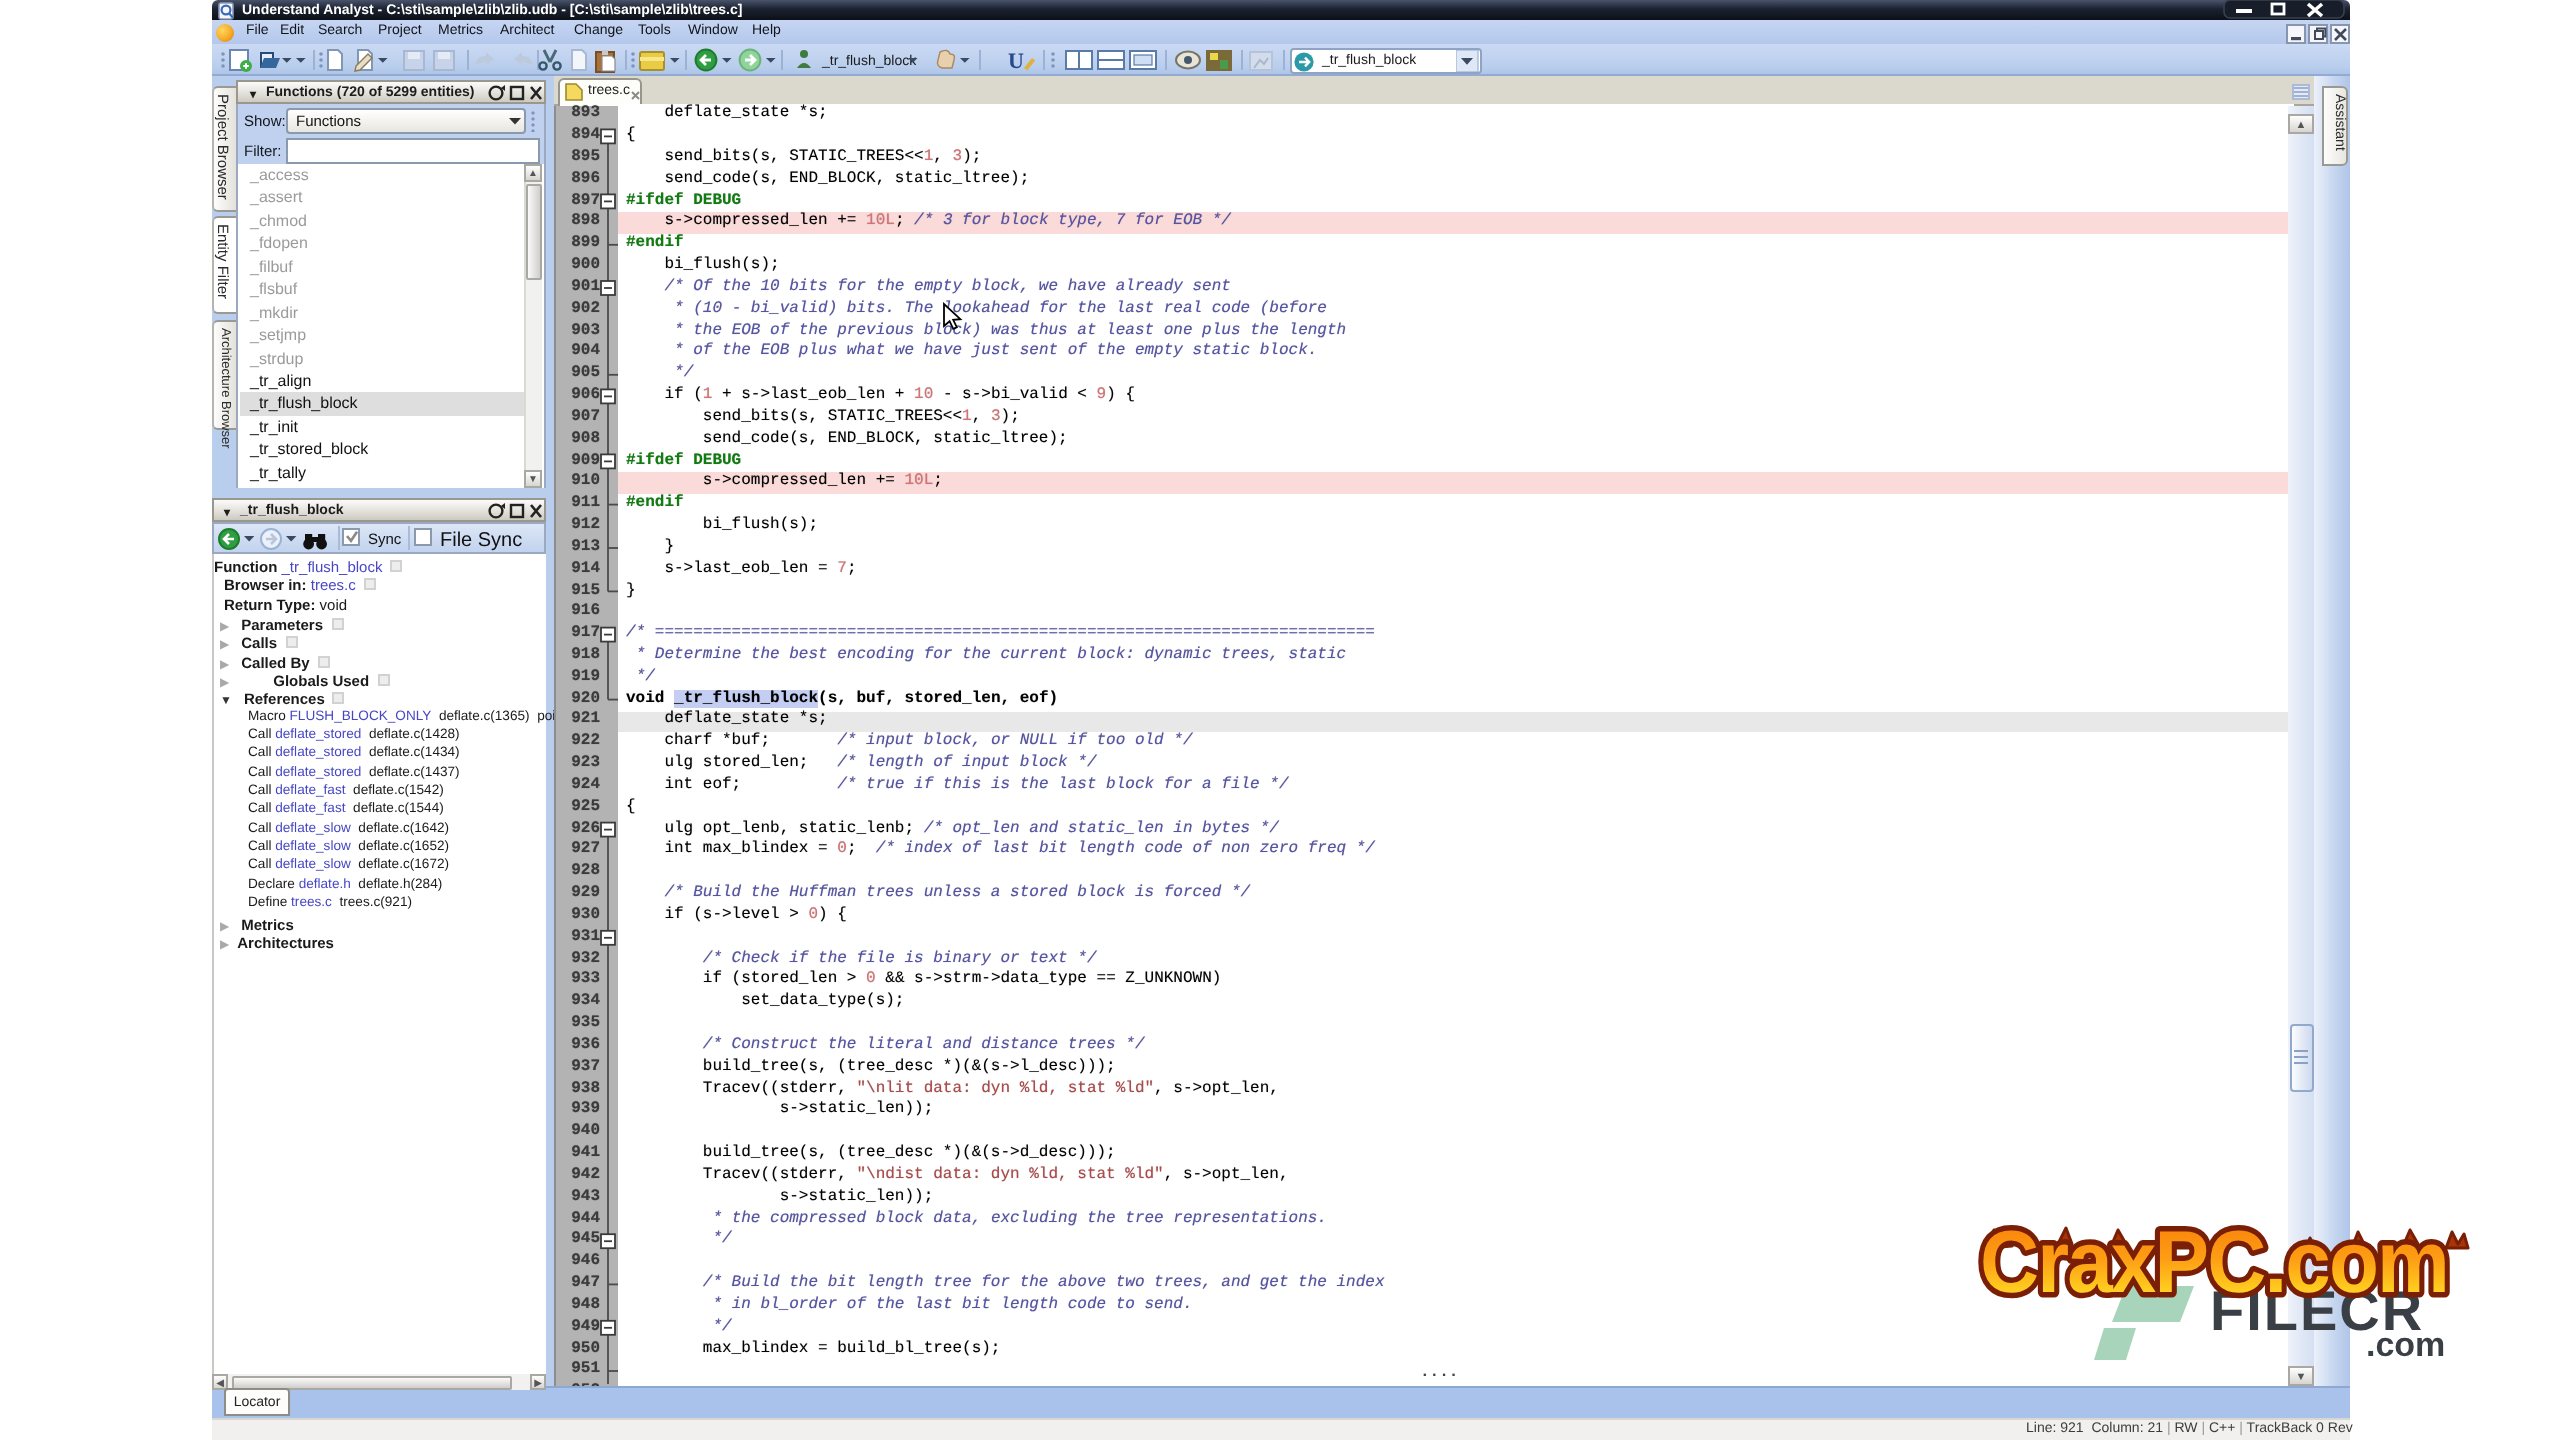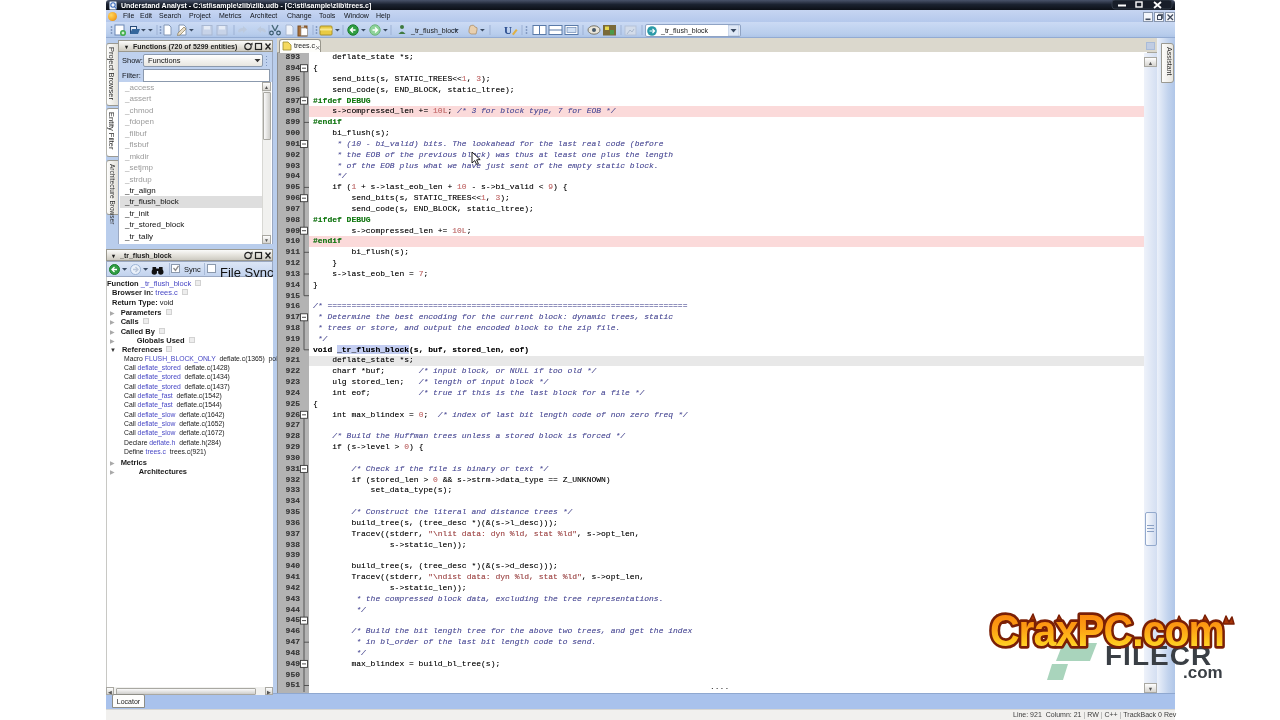--- a/index.html
+++ b/index.html
@@ -305,21 +305,21 @@
       </g>
   </svg>
   <div class="abs" style="left:169px;top:263px;width:1px;height:12px;background:#a9bbd8"></div>
   <div class="abs" style="left:171px;top:263.5px;width:9px;height:9px;background:#fff;border:1px solid #8b99ad"></div>
   <svg class="abs" style="left:172px;top:264px;width:8px;height:8px">
       <path d="M1.5 4 l2 2.4 3-4.5" stroke="#8a8a8a" stroke-width="1.3" fill="none"></path>
     </svg>
   <span class="abs" style="left:184px;top:264.5px;font-size:7.5px;color:#111">Sync</span>
   <div class="abs" style="left:204px;top:263px;width:1px;height:12px;background:#a9bbd8"></div>
   <div class="abs" style="left:207px;top:263.5px;width:9px;height:9px;background:#fff;border:1px solid #8b99ad"></div>
-  <span class="abs" style="left:220px;top:264.5px;font-size:13px;color:#111">File Sync</span>
+  <span class="abs" style="left:220px;top:264.5px;font-size:10px;color:#111">File Sync</span>
   <div class="abs" style="left:106px;top:277px;width:167px;height:410px;background:#fff;border-left:1px solid #c8c8c4"></div>
   <div class="abs" id="info">
     <div class="il" style="left:1px;top:1px"><span class="bd">Function</span> <span class="lk">_tr_flush_block</span><span style="display:inline-block;width:6px;height:6px;background:#ededed;border:1px solid #d2d2d2;margin-left:4px"></span></div>
     <div class="il" style="left:6px;top:10.3px"><span class="bd">Browser in:</span> <span class="lk">trees.c</span><span style="display:inline-block;width:6px;height:6px;background:#ededed;border:1px solid #d2d2d2;margin-left:4px"></span></div>
     <div class="il" style="left:6px;top:19.6px"><span class="bd">Return Type:</span> void</div>
     <div class="il" style="left:4px;top:29.9px"><span class="tri">▶</span><span class="bd" style="margin-left:6px">Parameters</span><span style="display:inline-block;width:6px;height:6px;background:#ededed;border:1px solid #d2d2d2;margin-left:4px"></span></div>
     <div class="il" style="left:4px;top:39.2px"><span class="tri">▶</span><span class="bd" style="margin-left:6px">Calls</span><span style="display:inline-block;width:6px;height:6px;background:#ededed;border:1px solid #d2d2d2;margin-left:4px"></span></div>
     <div class="il" style="left:4px;top:48.5px"><span class="tri">▶</span><span class="bd" style="margin-left:6px">Called By</span><span style="display:inline-block;width:6px;height:6px;background:#ededed;border:1px solid #d2d2d2;margin-left:4px"></span></div>
     <div class="il" style="left:4px;top:57.8px"><span class="tri">▶</span><span class="bd" style="margin-left:22px">Globals Used</span><span style="display:inline-block;width:6px;height:6px;background:#ededed;border:1px solid #d2d2d2;margin-left:4px"></span></div>
     <div class="il" style="left:4px;top:67.1px"><span class="tri" style="color:#333">▼</span><span class="bd" style="margin-left:6px">References</span><span style="display:inline-block;width:6px;height:6px;background:#ededed;border:1px solid #d2d2d2;margin-left:4px"></span></div>
@@ -328,21 +328,21 @@
     <div class="il" style="left:18px;top:95.4px;font-size:6.8px">Call <span class="lk">deflate_stored</span>&nbsp; deflate.c(1434)</div>
     <div class="il" style="left:18px;top:104.7px;font-size:6.8px">Call <span class="lk">deflate_stored</span>&nbsp; deflate.c(1437)</div>
     <div class="il" style="left:18px;top:114px;font-size:6.8px">Call <span class="lk">deflate_fast</span>&nbsp; deflate.c(1542)</div>
     <div class="il" style="left:18px;top:123.3px;font-size:6.8px">Call <span class="lk">deflate_fast</span>&nbsp; deflate.c(1544)</div>
     <div class="il" style="left:18px;top:132.6px;font-size:6.8px">Call <span class="lk">deflate_slow</span>&nbsp; deflate.c(1642)</div>
     <div class="il" style="left:18px;top:141.9px;font-size:6.8px">Call <span class="lk">deflate_slow</span>&nbsp; deflate.c(1652)</div>
     <div class="il" style="left:18px;top:151.2px;font-size:6.8px">Call <span class="lk">deflate_slow</span>&nbsp; deflate.c(1672)</div>
     <div class="il" style="left:18px;top:160.5px;font-size:6.8px">Declare <span class="lk">deflate.h</span>&nbsp; deflate.h(284)</div>
     <div class="il" style="left:18px;top:169.8px;font-size:6.8px">Define <span class="lk">trees.c</span>&nbsp; trees.c(921)</div>
     <div class="il" style="left:4px;top:179.5px"><span class="tri">▶</span><span class="bd" style="margin-left:6px">Metrics</span></div>
-    <div class="il" style="left:4px;top:188.8px"><span class="tri">▶</span><span class="bd" style="margin-left:24px">Architectures</span></div>
+    <div class="il" style="left:4px;top:188.8px"><span class="tri">▶</span><span class="bd" style="margin-left:4px">Architectures</span></div>
   </div>
   
   <div class="abs" style="left:279px;top:39px;width:42px;height:14px;background:#fdfdfa;border:1px solid #98968c;border-bottom:none;border-radius:3px 3px 0 0"></div>
   <svg class="abs" style="left:282px;top:41px;width:10px;height:10px">
       <path d="M1 1 h5 l3 3 v5 h-8 z" fill="#f5d95e" stroke="#9a8a30" stroke-width="0.8"></path>
     </svg>
   <span class="abs" style="left:294px;top:41.5px;font-size:7px;color:#222">trees.c</span>
   <svg class="abs" style="left:315px;top:45px;width:6px;height:6px">
       <path d="M1 1 L4.5 4.5 M4.5 1 L1 4.5" stroke="#8a8a8a" stroke-width="1"></path>
     </svg>
@@ -452,45 +452,46 @@
   </svg>
   <div class="abs" id="code">
 <div class="r">    deflate_state *s;</div>
 <div class="r">{</div>
 <div class="r">    send_bits(s, STATIC_TREES&lt;&lt;<span class="n">1</span>, <span class="n">3</span>);</div>
 <div class="r">    send_code(s, END_BLOCK, static_ltree);</div>
 <div class="r"><span class="p">#ifdef DEBUG</span></div>
 <div class="r">    s-&gt;compressed_len += <span class="n">10L</span>; <span class="c">/* 3 for block type, 7 for EOB */</span></div>
 <div class="r"><span class="p">#endif</span></div>
 <div class="r">    bi_flush(s);</div>
+<div class="r">    <span class="c">/* Of the 10 bits for the empty block, we have already sent</span></div>
 <div class="r">     <span class="c">* (10 - bi_valid) bits. The lookahead for the last real code (before</span></div>
 <div class="r">     <span class="c">* the EOB of the previous block) was thus at least one plus the length</span></div>
 <div class="r">     <span class="c">* of the EOB plus what we have just sent of the empty static block.</span></div>
 <div class="r">     <span class="c">*/</span></div>
 <div class="r">    if (<span class="n">1</span> + s-&gt;last_eob_len + <span class="n">10</span> - s-&gt;bi_valid &lt; <span class="n">9</span>) {</div>
 <div class="r">        send_bits(s, STATIC_TREES&lt;&lt;<span class="n">1</span>, <span class="n">3</span>);</div>
 <div class="r">        send_code(s, END_BLOCK, static_ltree);</div>
 <div class="r"><span class="p">#ifdef DEBUG</span></div>
 <div class="r">        s-&gt;compressed_len += <span class="n">10L</span>;</div>
 <div class="r"><span class="p">#endif</span></div>
 <div class="r">        bi_flush(s);</div>
 <div class="r">    }</div>
 <div class="r">    s-&gt;last_eob_len = <span class="n">7</span>;</div>
 <div class="r">}</div>
 <div class="r"> </div>
 <div class="r"><span class="c">/* ===========================================================================</span></div>
 <div class="r"> <span class="c">* Determine the best encoding for the current block: dynamic trees, static</span></div>
-<div class="r"> <span class="c">* trees or store, and output the encoded block to the zip file.</span></div>
 <div class="r"> <span class="c">*/</span></div>
 <div class="r" style="font-weight:bold">void <span class="sel">_tr_flush_block</span>(s, buf, stored_len, eof)</div>
 <div class="r">    deflate_state *s;</div>
 <div class="r">    charf *buf;       <span class="c">/* input block, or NULL if too old */</span></div>
 <div class="r">    ulg stored_len;   <span class="c">/* length of input block */</span></div>
 <div class="r">    int eof;          <span class="c">/* true if this is the last block for a file */</span></div>
 <div class="r">{</div>
+<div class="r">    ulg opt_lenb, static_lenb; <span class="c">/* opt_len and static_len in bytes */</span></div>
 <div class="r">    int max_blindex = <span class="n">0</span>;  <span class="c">/* index of last bit length code of non zero freq */</span></div>
 <div class="r"> </div>
 <div class="r">    <span class="c">/* Build the Huffman trees unless a stored block is forced */</span></div>
 <div class="r">    if (s-&gt;level &gt; <span class="n">0</span>) {</div>
 <div class="r"> </div>
 <div class="r">        <span class="c">/* Check if the file is binary or text */</span></div>
 <div class="r">        if (stored_len &gt; <span class="n">0</span> &amp;&amp; s-&gt;strm-&gt;data_type == Z_UNKNOWN)</div>
 <div class="r">            set_data_type(s);</div>
 <div class="r"> </div>
 <div class="r">        <span class="c">/* Construct the literal and distance trees */</span></div>

